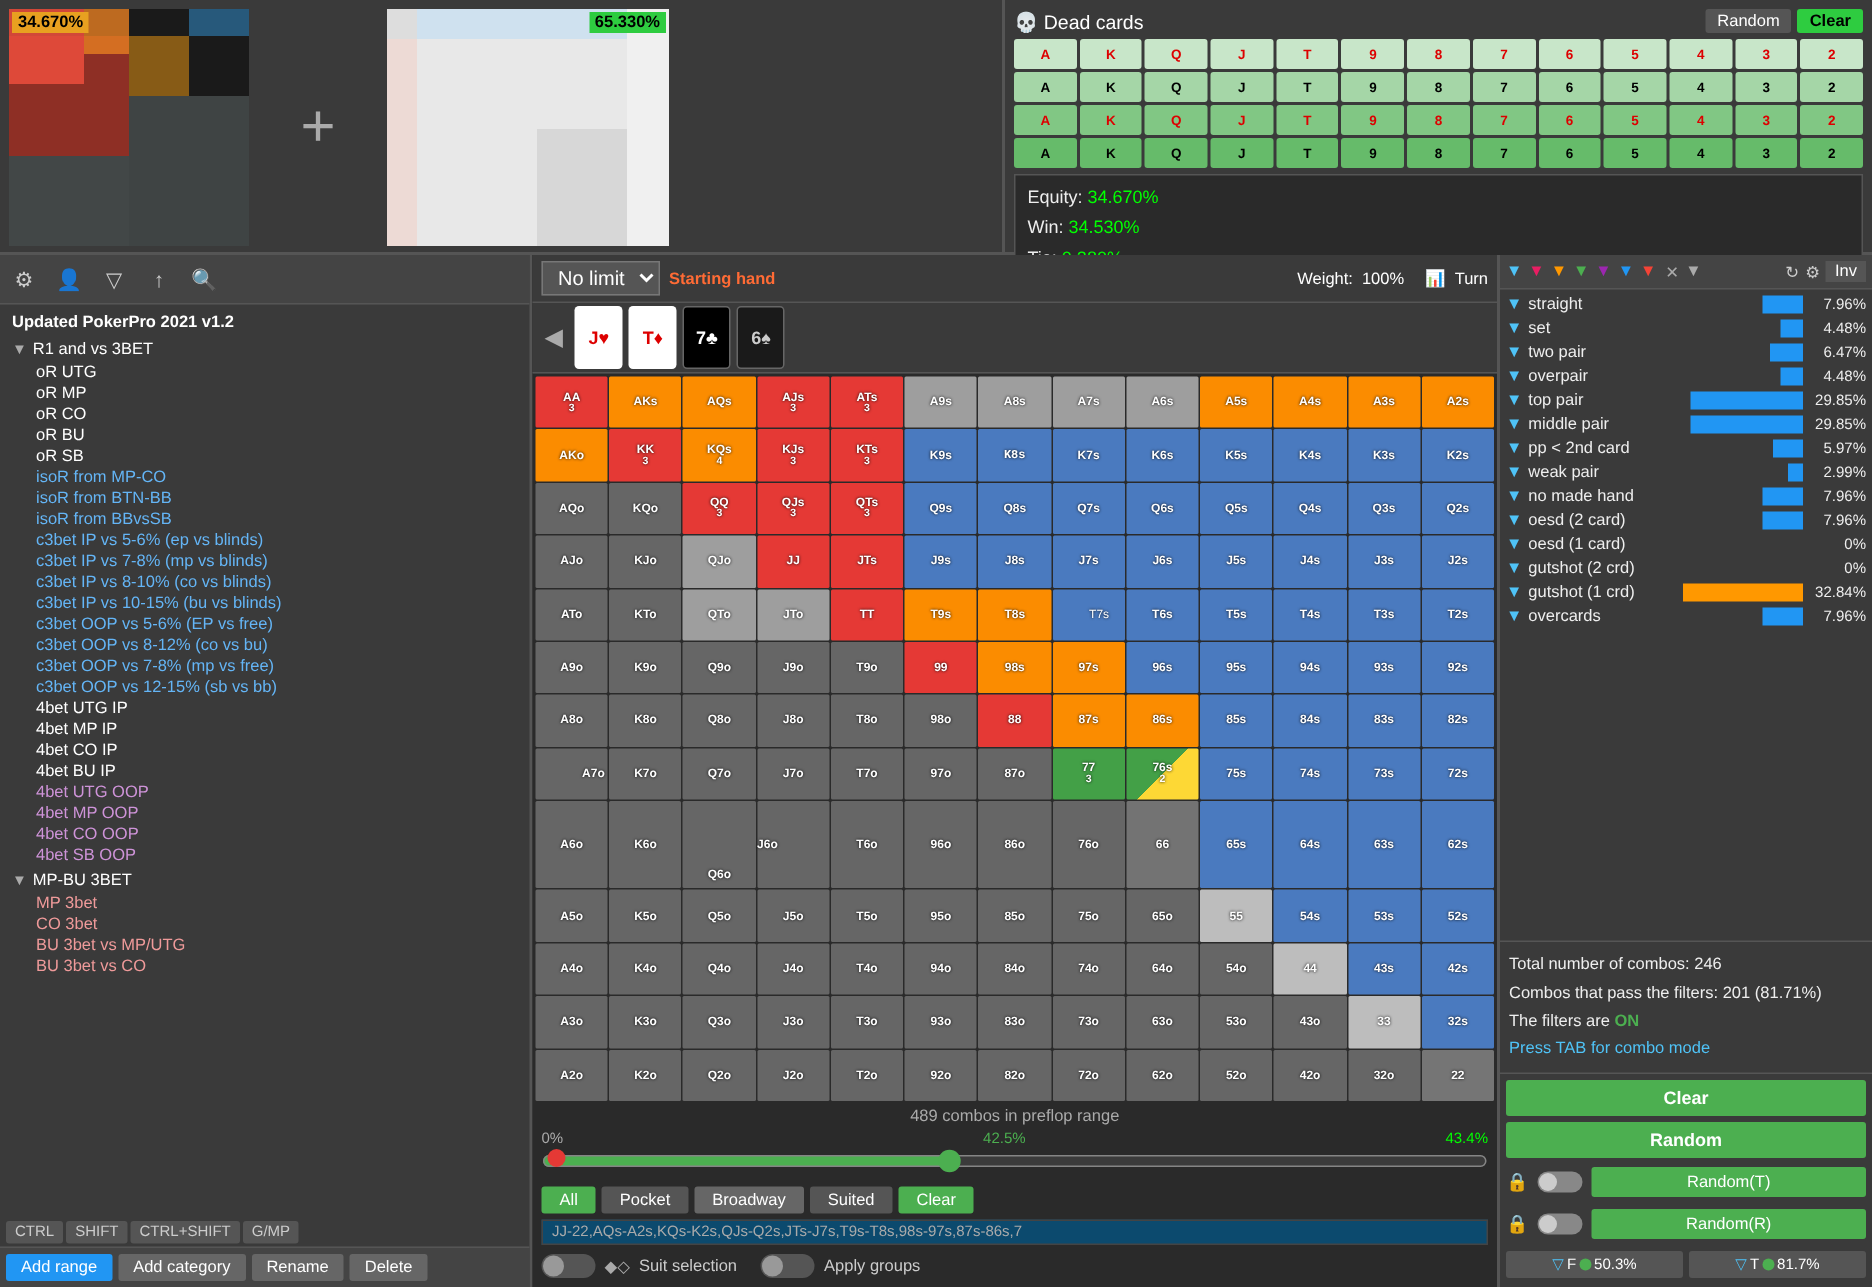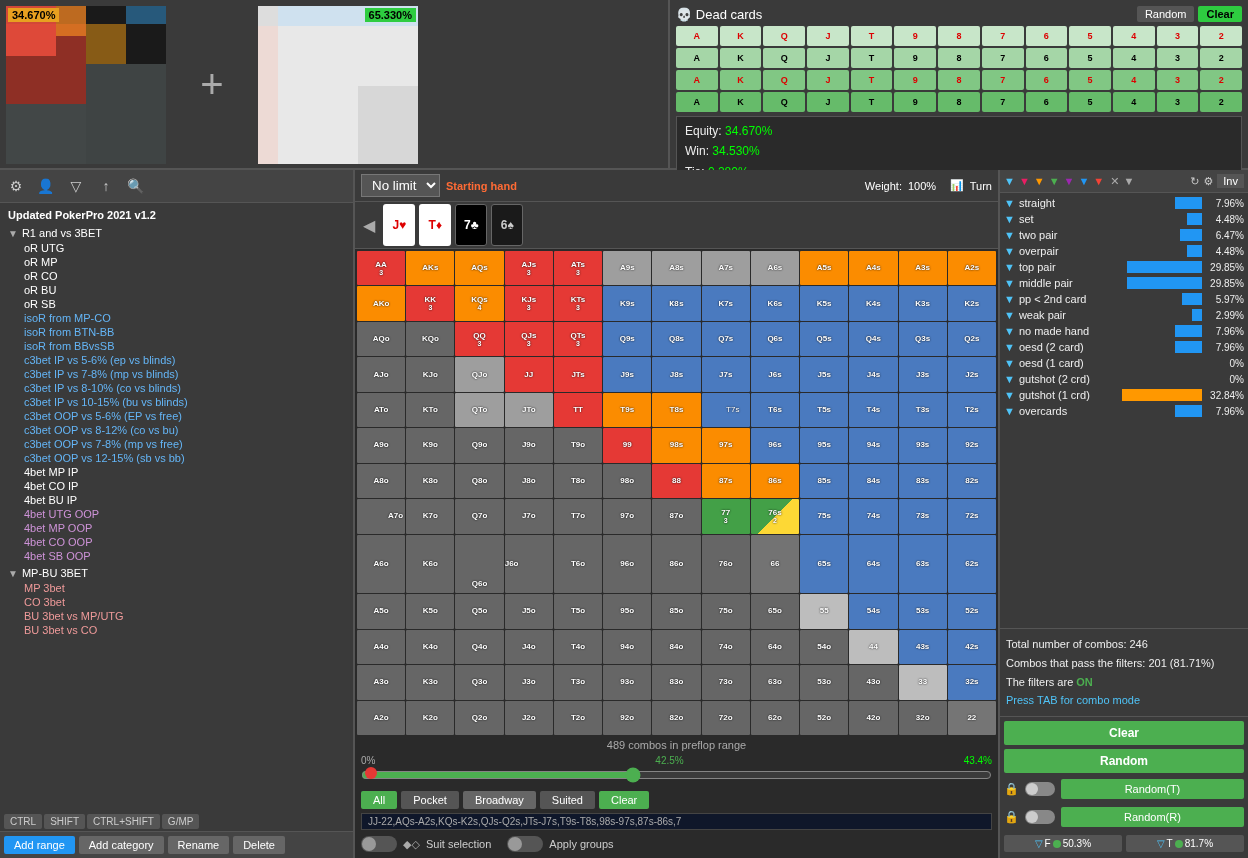--- a/index.html
+++ b/index.html
@@ -57,21 +57,21 @@
         <rect x="80" y="18" width="40" height="40" fill="#f39c12" opacity="0.5"></rect>
 
         <rect x="80" y="58" width="80" height="100" fill="#95a5a6" opacity="0.3"></rect>
         <rect x="0" y="98" width="80" height="60" fill="#7f8c8d" opacity="0.4"></rect>
         <rect x="120" y="0" width="40" height="18" fill="#3498db" opacity="0.5"></rect>
       </svg>
     </div>
 
     <div class="plus-icon">+</div>
 
-    <div style="position:relative; width:160px; height:158px; margin:6px; background:#f0f0f0; overflow:hidden;">
+    <div style="position:relative; width:188px; height:158px; margin:6px; background:#f0f0f0; overflow:hidden;">
       <span style="position:absolute;top:2px;right:2px;background:#2ecc40;color:#000;font-weight:bold;font-size:11px;padding:1px 4px;z-index:2;">65.330%</span>
       <svg width="160" height="158" style="position:absolute;top:0;left:0;">
         <rect x="0" y="0" width="160" height="158" fill="#e8e8e8"></rect>
 
         <rect x="0" y="0" width="20" height="20" fill="#ddd"></rect>
         <rect x="20" y="0" width="140" height="20" fill="#c8dff0" opacity="0.8"></rect>
         <rect x="0" y="20" width="20" height="138" fill="#f0d0c8" opacity="0.6"></rect>
         <rect x="20" y="20" width="140" height="138" fill="#e8e8e8" opacity="0.5"></rect>
 
         <rect x="100" y="80" width="60" height="78" fill="#d0d0d0" opacity="0.7"></rect>
@@ -179,20 +179,21 @@
         <div style="padding: 1px 4px 1px 20px; cursor: pointer; color: rgb(100, 181, 246); font-size: 11px;">isoR from BTN-BB</div>
         <div style="padding: 1px 4px 1px 20px; cursor: pointer; color: rgb(100, 181, 246); font-size: 11px;">isoR from BBvsSB</div>
         <div style="padding: 1px 4px 1px 20px; cursor: pointer; color: rgb(100, 181, 246); font-size: 11px;">c3bet IP vs 5-6% (ep vs blinds)</div>
         <div style="padding: 1px 4px 1px 20px; cursor: pointer; color: rgb(100, 181, 246); font-size: 11px;">c3bet IP vs 7-8% (mp vs blinds)</div>
         <div style="padding: 1px 4px 1px 20px; cursor: pointer; color: rgb(100, 181, 246); font-size: 11px;">c3bet IP vs 8-10% (co vs blinds)</div>
         <div style="padding: 1px 4px 1px 20px; cursor: pointer; color: rgb(100, 181, 246); font-size: 11px;">c3bet IP vs 10-15% (bu vs blinds)</div>
         <div style="padding: 1px 4px 1px 20px; cursor: pointer; color: rgb(100, 181, 246); font-size: 11px;">c3bet OOP vs 5-6% (EP vs free)</div>
         <div style="padding: 1px 4px 1px 20px; cursor: pointer; color: rgb(100, 181, 246); font-size: 11px;">c3bet OOP vs 8-12% (co vs bu)</div>
         <div style="padding: 1px 4px 1px 20px; cursor: pointer; color: rgb(100, 181, 246); font-size: 11px;">c3bet OOP vs 7-8% (mp vs free)</div>
         <div style="padding: 1px 4px 1px 20px; cursor: pointer; color: rgb(100, 181, 246); font-size: 11px;">c3bet OOP vs 12-15% (sb vs bb)</div>
+        <div style="padding: 1px 4px 1px 20px; cursor: pointer; color: rgb(255, 255, 255); font-size: 11px;">4bet UTG IP</div>
         <div style="padding: 1px 4px 1px 20px; cursor: pointer; color: rgb(255, 255, 255); font-size: 11px;">4bet MP IP</div>
         <div style="padding: 1px 4px 1px 20px; cursor: pointer; color: rgb(255, 255, 255); font-size: 11px;">4bet CO IP</div>
         <div style="padding: 1px 4px 1px 20px; cursor: pointer; color: rgb(255, 255, 255); font-size: 11px;">4bet BU IP</div>
         <div style="padding: 1px 4px 1px 20px; cursor: pointer; color: rgb(206, 147, 216); font-size: 11px;">4bet UTG OOP</div>
         <div style="padding: 1px 4px 1px 20px; cursor: pointer; color: rgb(206, 147, 216); font-size: 11px;">4bet MP OOP</div>
         <div style="padding: 1px 4px 1px 20px; cursor: pointer; color: rgb(206, 147, 216); font-size: 11px;">4bet CO OOP</div>
         <div style="padding: 1px 4px 1px 20px; cursor: pointer; color: rgb(206, 147, 216); font-size: 11px;">4bet SB OOP</div>
         <div style="padding: 2px 4px; cursor: pointer; color: rgb(255, 255, 255); margin-top: 2px; display: flex; align-items: center; font-size: 11px;">
           <span style="color: rgb(170, 170, 170); margin-right: 4px; font-size: 10px;">▼</span>
           <span>MP-BU 3BET</span>
@@ -775,21 +776,21 @@
     </div>
 
     <div style="display:flex; gap:4px; padding:4px 6px;">
       <button class="filter-btn active" style="background:#4CAF50;">All</button>
       <button class="filter-btn">Pocket</button>
       <button class="filter-btn" style="background:#666;">Broadway</button>
       <button class="filter-btn">Suited</button>
       <button class="filter-btn" style="background:#4CAF50;">Clear</button>
     </div>
 
-    <div style="padding:2px 6px; color:#aaa; font-size:10px; white-space:nowrap; overflow:hidden; text-overflow:ellipsis; background:#0f172a; border:1px solid #444; margin:0 6px;">JJ-22,AQs-A2s,KQs-K2s,QJs-Q2s,JTs-J7s,T9s-T8s,98s-97s,87s-86s,7</div>
+    <div style="padding:2px 6px; color:#aaa; font-size:10px; white-space:nowrap; overflow:hidden; text-overflow:ellipsis; background:#0c4a6e; border:1px solid #444; margin:0 6px;">JJ-22,AQs-A2s,KQs-K2s,QJs-Q2s,JTs-J7s,T9s-T8s,98s-97s,87s-86s,7</div>
 
     <div style="display:flex; gap:16px; padding:6px 6px; align-items:center;">
       <div style="display:flex; align-items:center; gap:6px;">
         <div style="width:36px;height:16px;background:#555;border-radius:8px;position:relative;cursor:pointer;">
           <div style="width:14px;height:14px;background:#999;border-radius:50%;position:absolute;top:1px;left:1px;"></div>
         </div>
         <span style="color:#aaa;">◆◇</span>
         <span style="color:#ccc; font-size:11px;">Suit selection</span>
       </div>
       <div style="display:flex; align-items:center; gap:6px;">

